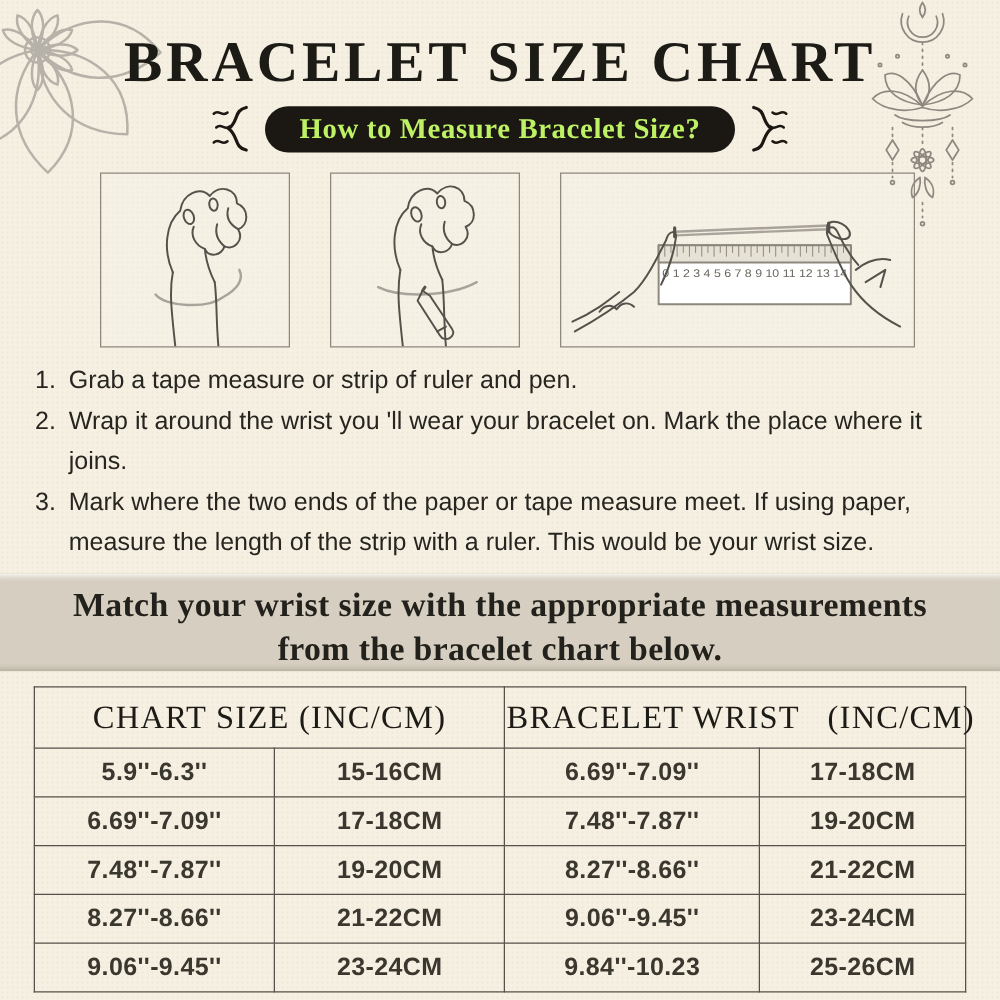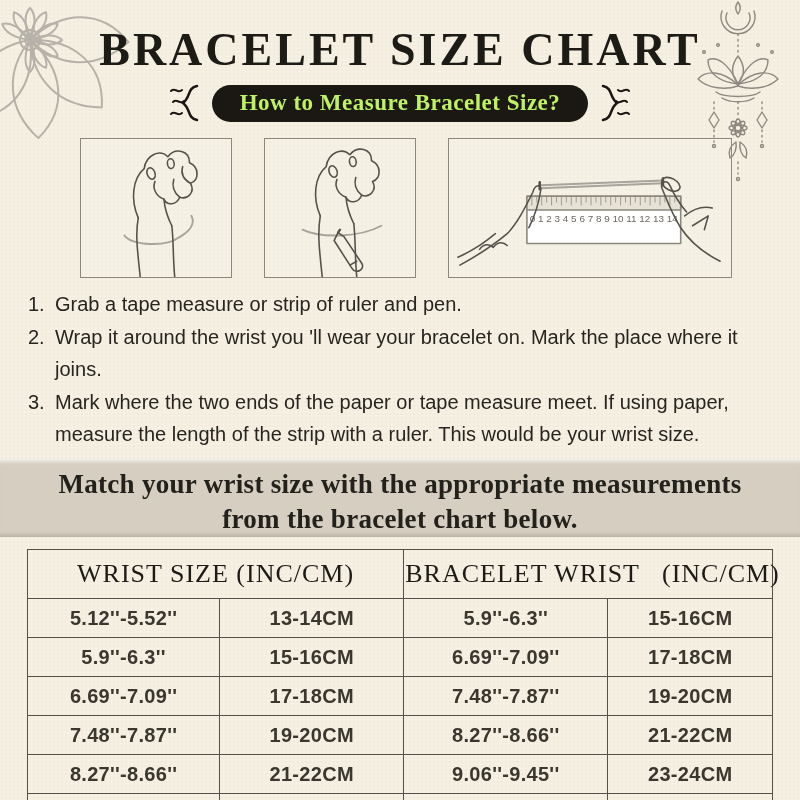--- a/index.html
+++ b/index.html
@@ -236,31 +236,25 @@
 
 <table class="size-chart">
   <colgroup>
     <col style="width:25.8%">
       <col style="width:24.7%">
       <col style="width:27.4%">
       <col style="width:22.1%">
   </colgroup>
   <thead>
     <tr>
-      <th colspan="2">WRIST SIZE (INC/CM)</th>
+      <th colspan="2">CHART SIZE (INC/CM)</th>
       <th colspan="2">BRACELET WRIST   (INC/CM)</th>
     </tr>
   </thead>
   <tbody>
-    <tr>
-      <td>5.12''-5.52''</td>
-      <td>13-14CM</td>
-      <td>5.9''-6.3''</td>
-      <td>15-16CM</td>
-    </tr>
     <tr>
       <td>5.9''-6.3''</td>
       <td>15-16CM</td>
       <td>6.69''-7.09''</td>
       <td>17-18CM</td>
     </tr>
     <tr>
       <td>6.69''-7.09''</td>
       <td>17-18CM</td>
       <td>7.48''-7.87''</td>

